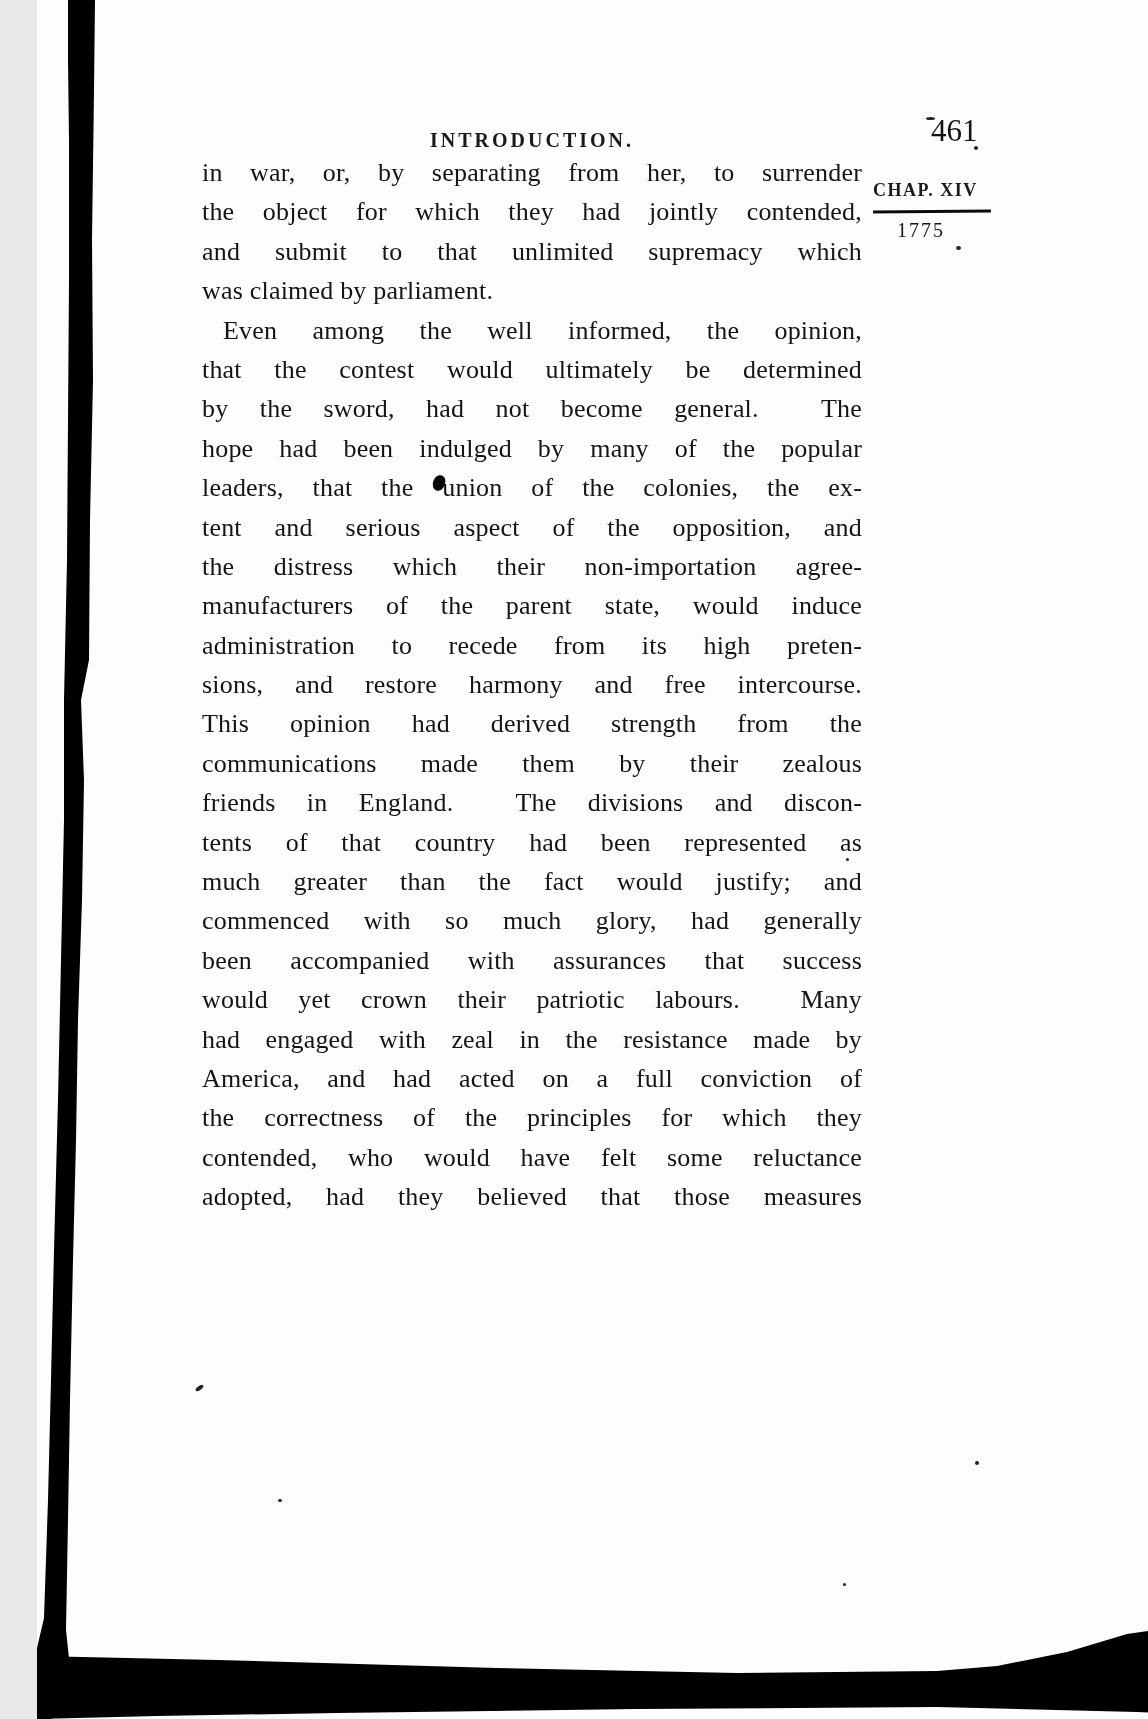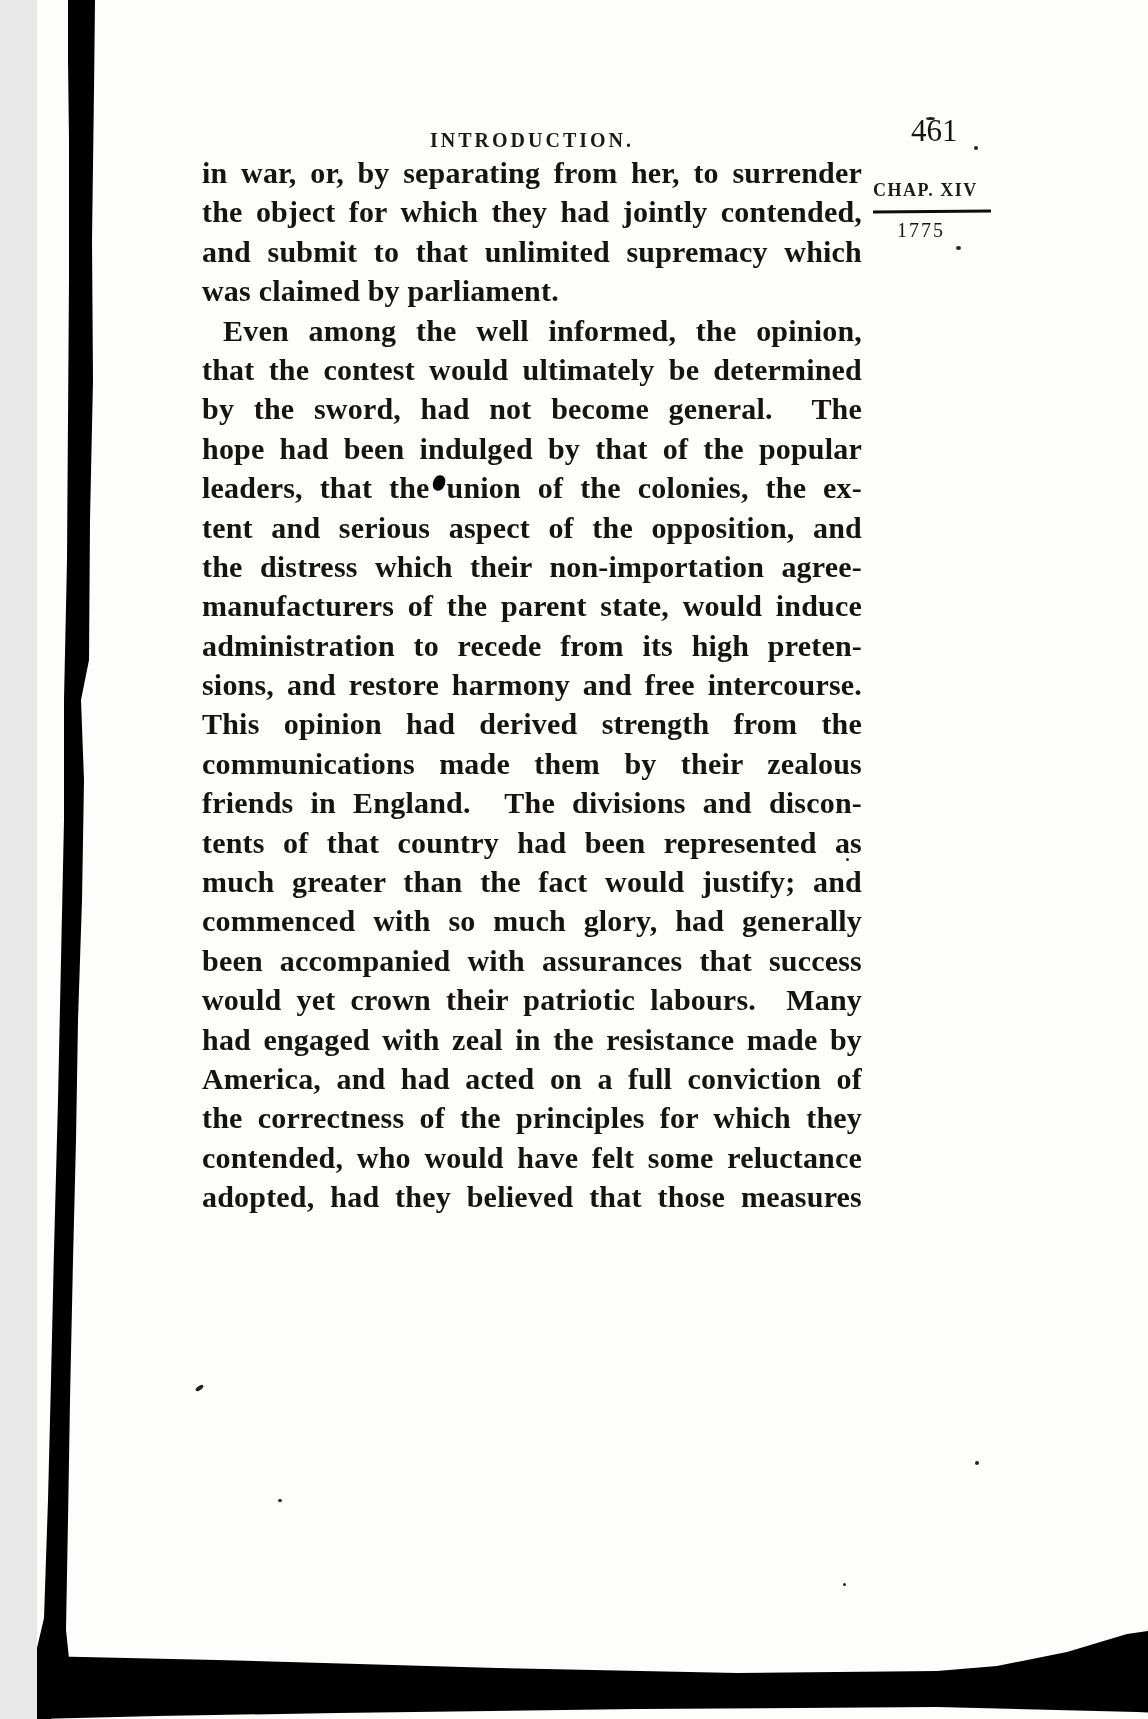--- a/index.html
+++ b/index.html
@@ -13,21 +13,21 @@
     margin-left:37px;
   }
   .scan-artifacts{position:absolute;left:0;top:0;width:1148px;height:1719px;pointer-events:none;}
   .running-head{
     position:absolute;left:165px;top:129px;width:660px;
     text-align:center;
     font-size:20px;letter-spacing:3px;font-weight:bold;
     color:#1b1a18;
   }
   .page-number{
-    position:absolute;left:874px;top:113px;
+    position:absolute;left:894px;top:113px;
     font-size:31px;letter-spacing:0px;
     color:#141312;
   }
   .margin-note{position:absolute;left:836px;top:180px;width:120px;}
   .margin-chapter{
     font-size:18px;letter-spacing:1.5px;font-weight:bold;
     color:#1c1b19;white-space:nowrap;
   }
   .margin-rule{
     margin-top:9px;width:118px;height:3px;background:#0c0c0c;
@@ -35,27 +35,26 @@
   }
   .margin-year{
     margin-top:6px;margin-left:24px;
     font-size:20px;letter-spacing:2px;color:#151413;
   }
   .body-text{
     position:absolute;left:165px;top:153px;width:660px;
   }
   .line{
     height:39.4px;
-    font-size:30px;
+    font-size:26px;
     line-height:39.4px;
     text-align:justify;
     text-align-last:justify;
     white-space:nowrap;
     letter-spacing:0.2px;
-    font-weight:bold;
   }
   .line.noj{text-align-last:left;}
   .line.ind{text-indent:21px;}
   
   .ink-blot{
     position:absolute;left:396px;top:475px;width:12px;height:16px;
     background:#050505;border-radius:50% 45% 50% 48%;
     transform:rotate(18deg);
   }
   .speck{position:absolute;background:#242321;border-radius:50%;}
@@ -97,21 +96,21 @@
   </div>
 
   <div class="body-text">
       <div class="line">in war, or, by separating from her, to surrender</div>
       <div class="line">the object for which they had jointly contended,</div>
       <div class="line">and submit to that unlimited supremacy which</div>
       <div class="line noj">was claimed by parliament.</div>
       <div class="line ind">Even among the well informed, the opinion,</div>
       <div class="line">that the contest would ultimately be determined</div>
       <div class="line">by the sword, had not become general.&nbsp; The</div>
-      <div class="line">hope had been indulged by that of the popular</div>
+      <div class="line">hope had been indulged by many of the popular</div>
       <div class="line">leaders, that the union of the colonies, the ex-</div>
       <div class="line">tent and serious aspect of the opposition, and</div>
       <div class="line">the distress which their non-importation agree-</div>
       <div class="line">manufacturers of the parent state, would induce</div>
       <div class="line">administration to recede from its high preten-</div>
       <div class="line">sions, and restore harmony and free intercourse.</div>
       <div class="line">This opinion had derived strength from the</div>
       <div class="line">communications made them by their zealous</div>
       <div class="line">friends in England.&nbsp; The divisions and discon-</div>
       <div class="line">tents of that country had been represented as</div>

